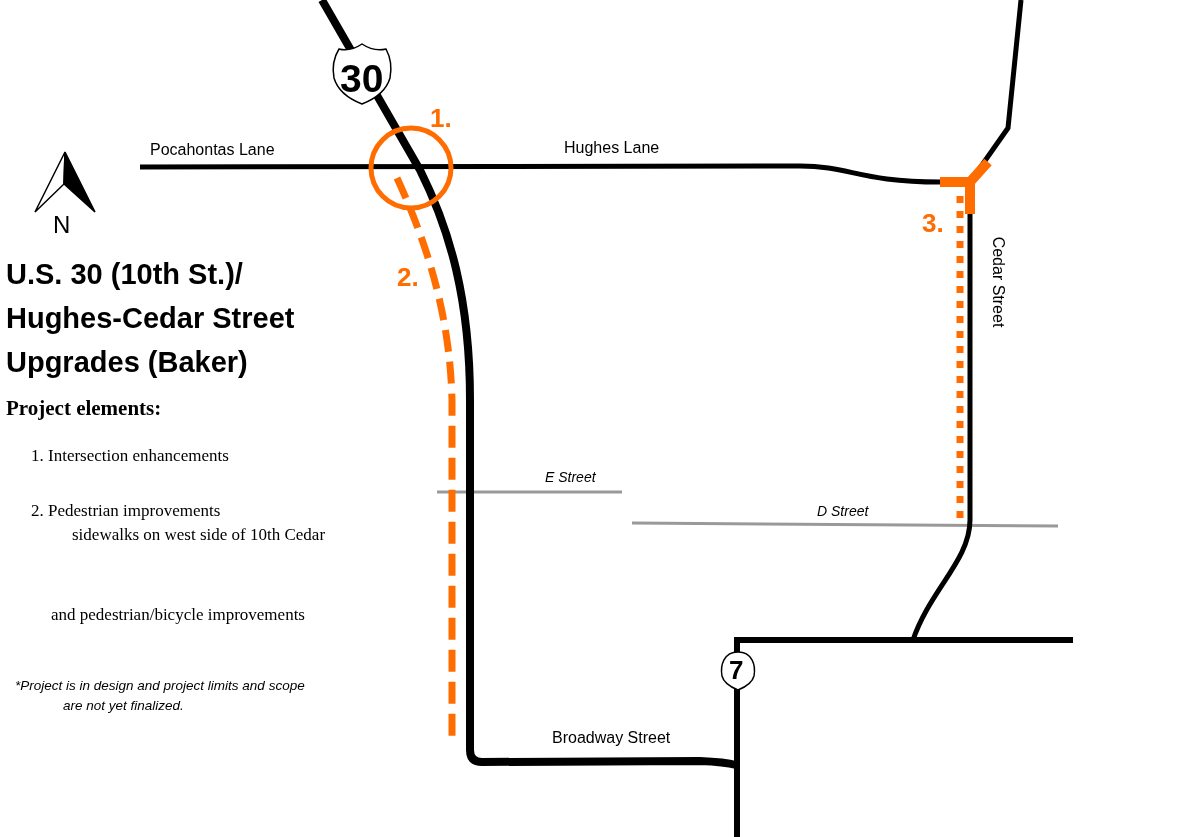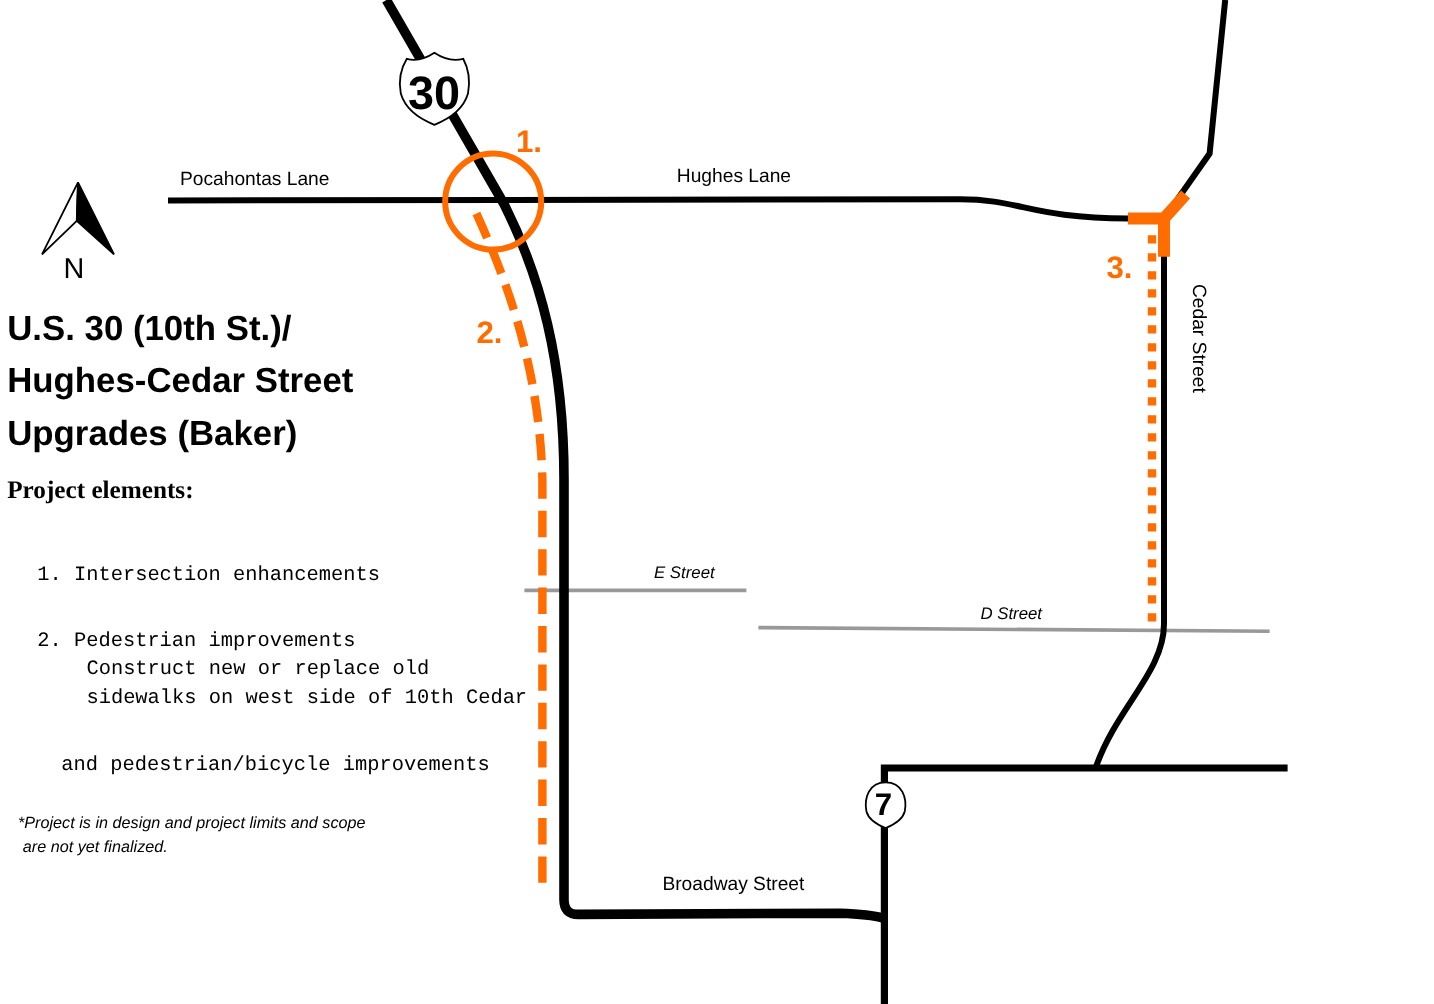--- a/index.html
+++ b/index.html
@@ -6,21 +6,21 @@
   body { width: 1195px; height: 837px; position: relative; overflow: hidden;
          font-family: "DejaVu Sans", "Liberation Sans", sans-serif; color: #000; }
   #map { position: absolute; left: 0; top: 0; width: 1195px; height: 837px; }
   .lbl { position: absolute; white-space: nowrap; }
   .street-label { font-size: 16px; font-family: "Liberation Sans", sans-serif; }
   .minor-label { font-size: 14px; font-style: italic; font-family: "Liberation Sans", sans-serif; }
   .title { position: absolute; left: 6px; top: 252px; font-weight: bold; font-size: 29px;
            line-height: 44px; font-family: "Liberation Sans", sans-serif; }
   .subtitle { position: absolute; left: 6px; top: 396px; font-weight: bold; font-size: 21px;
               font-family: Liberation Serif, serif; }
-  .item { position: absolute; font-size: 17px; font-family: Liberation Mono, monospace; line-height: 24px; margin-top: 24px; }
+  .item { position: absolute; font-size: 17px; font-family: Liberation Serif, serif; line-height: 24px; }
   .note { position: absolute; left: 15px; top: 676px; font-size: 13.5px; font-style: italic;
           line-height: 20px; font-family: "Liberation Sans", sans-serif; }
   .marker-num { position: absolute; color: #ff6d00; font-weight: bold; font-size: 26px;
                 font-family: "Liberation Sans", sans-serif; }
   .shield-text { font-family: "Liberation Sans", sans-serif; font-weight: bold; }
 </style>
 </head>
 <body>
 
 <svg id="map" viewBox="0 0 1195 837" xmlns="http://www.w3.org/2000/svg">
@@ -80,24 +80,23 @@
 </div>
 
 <div class="subtitle">Project elements:</div>
 
 <div class="item" style="left:31px; top:444px;">
   <div>1. Intersection enhancements</div>
 </div>
 
 <div class="item" style="left:31px; top:499px;">
   <div>2. Pedestrian improvements</div>
-  <div style="padding-left:41px;">Construct new or replace old</div>
   <div style="padding-left:41px;">sidewalks on west side of 10th Cedar</div>
 </div>
 
 <div class="item" style="left:31px; top:603px;">
   <div style="padding-left:20px;">and pedestrian/bicycle improvements</div>
 </div>
 
 <div class="note">
   <div>*Project is in design and project limits and scope</div>
-  <div style="padding-left:4px;">are not yet finalized.</div>
+  <div style="padding-left:4px;margin-left:44px;">are not yet finalized.</div>
 </div>
 
 </body></html>

